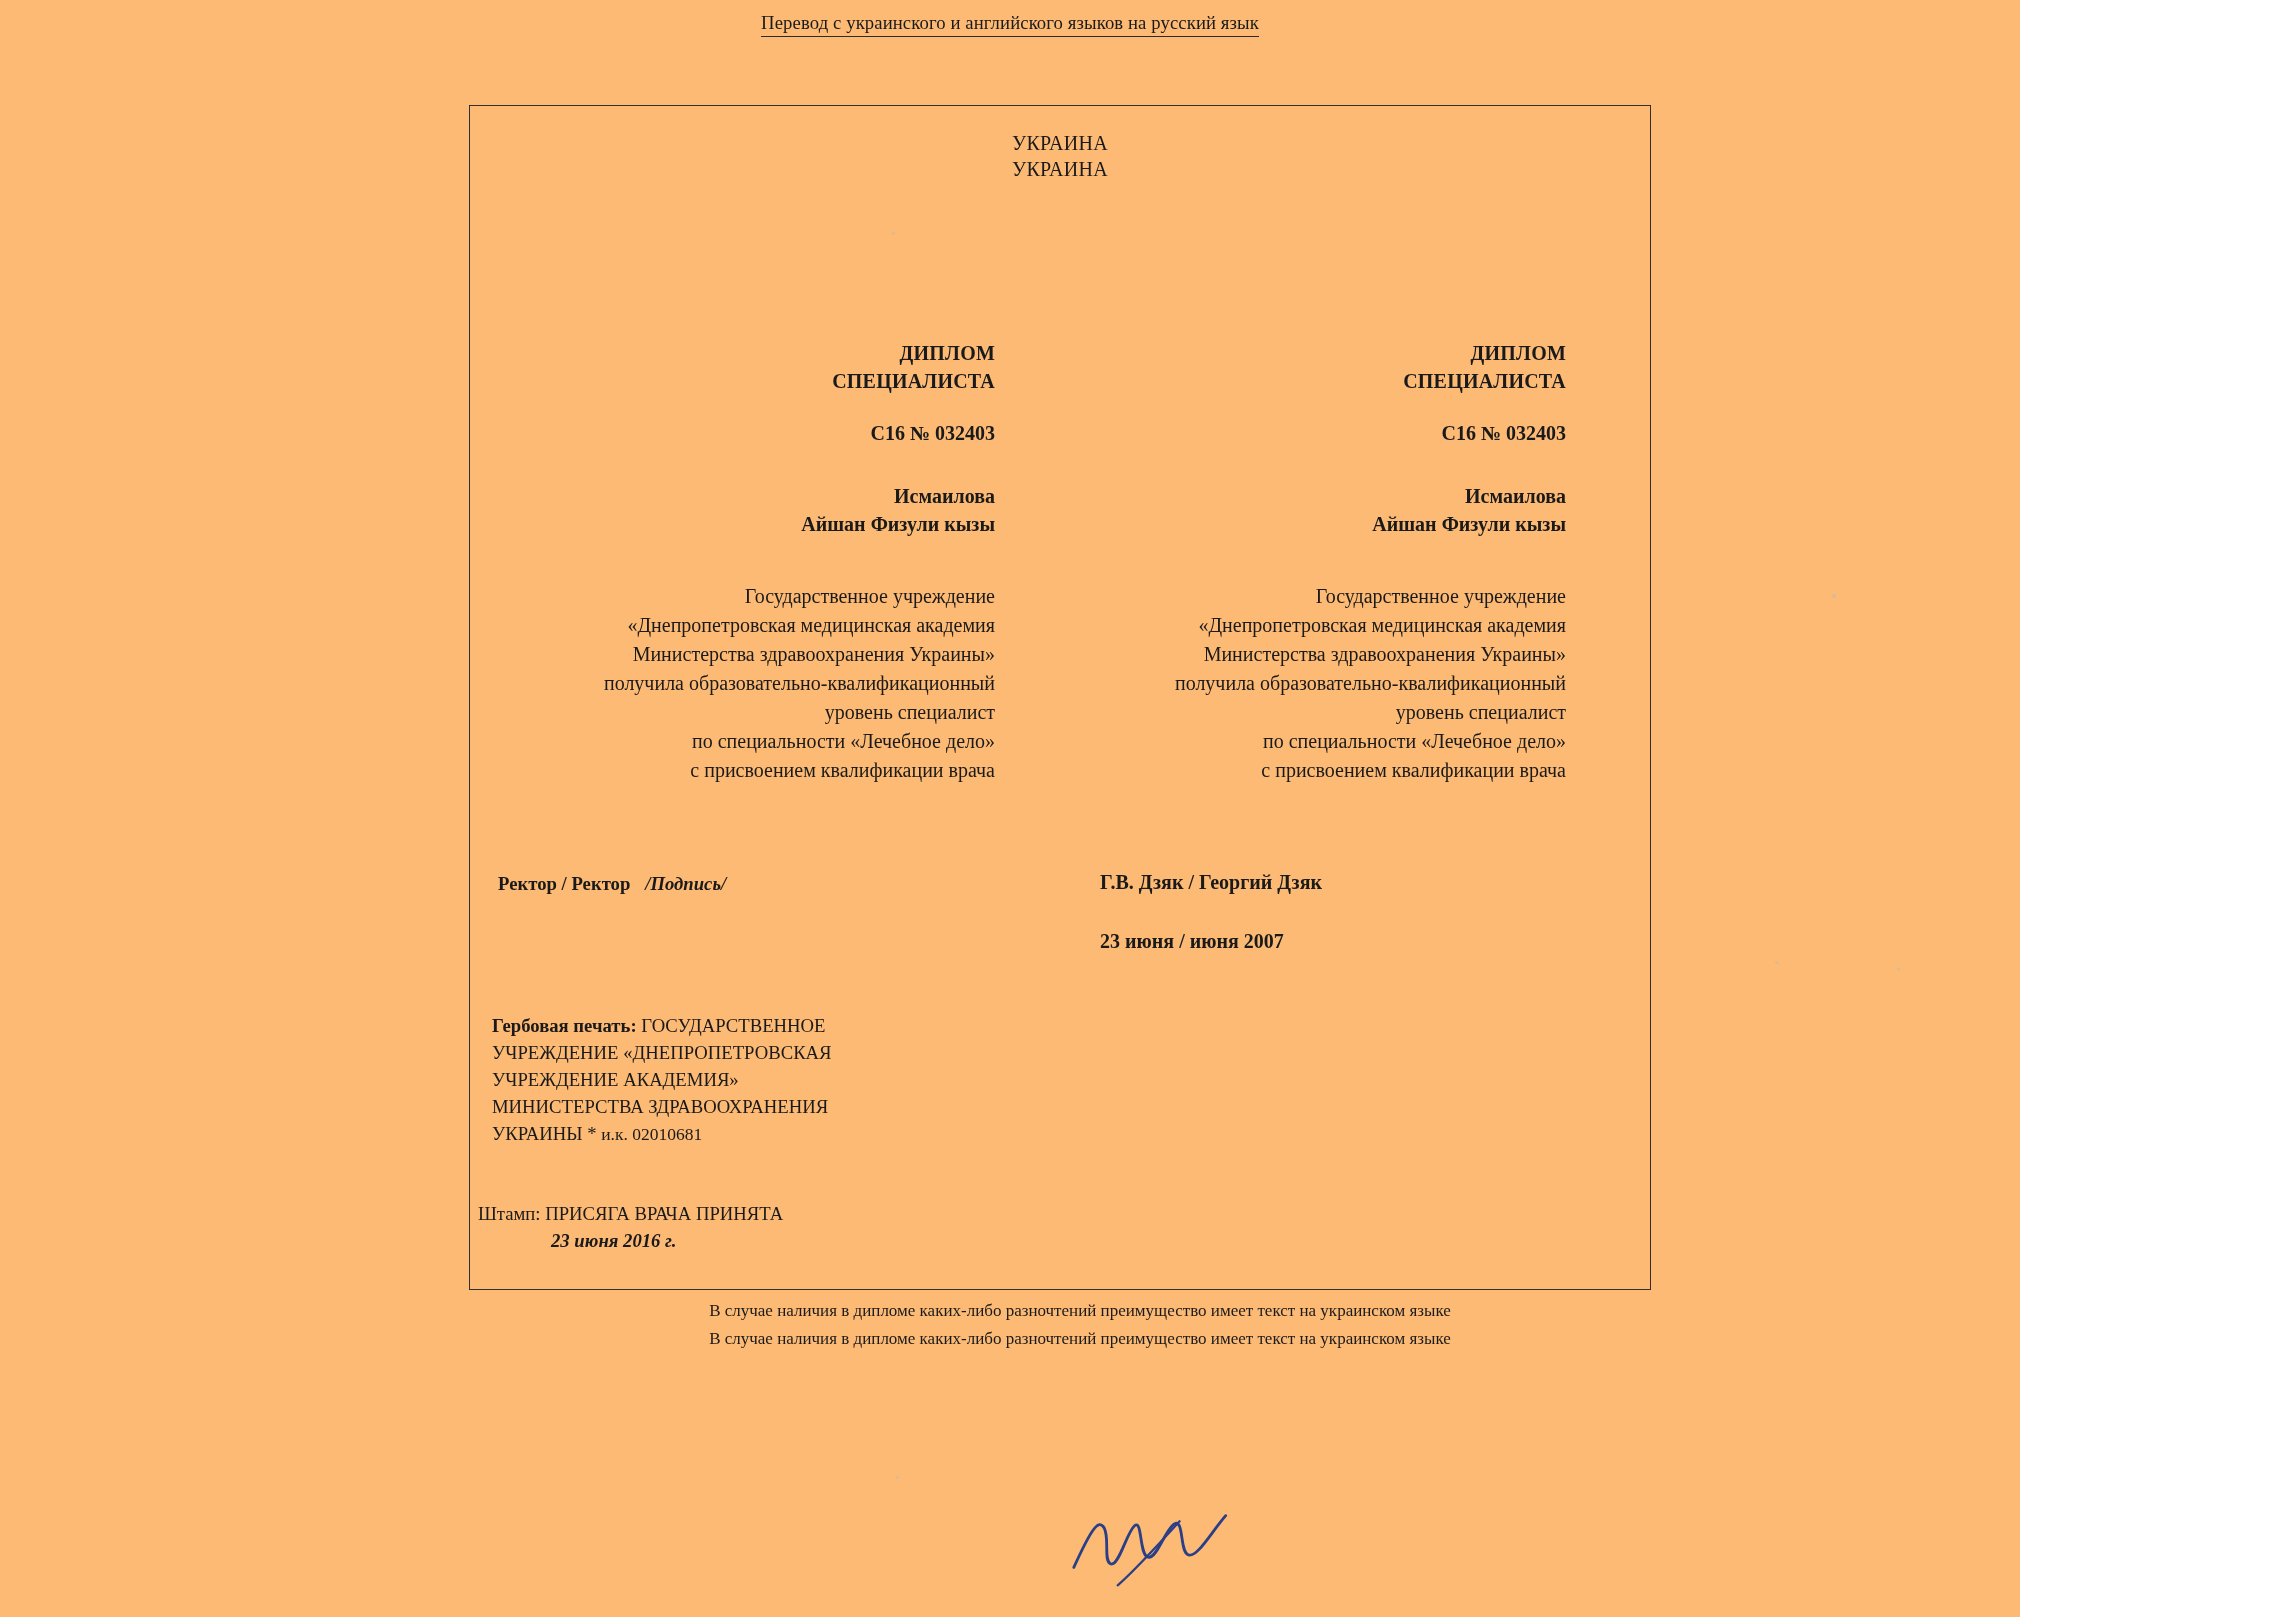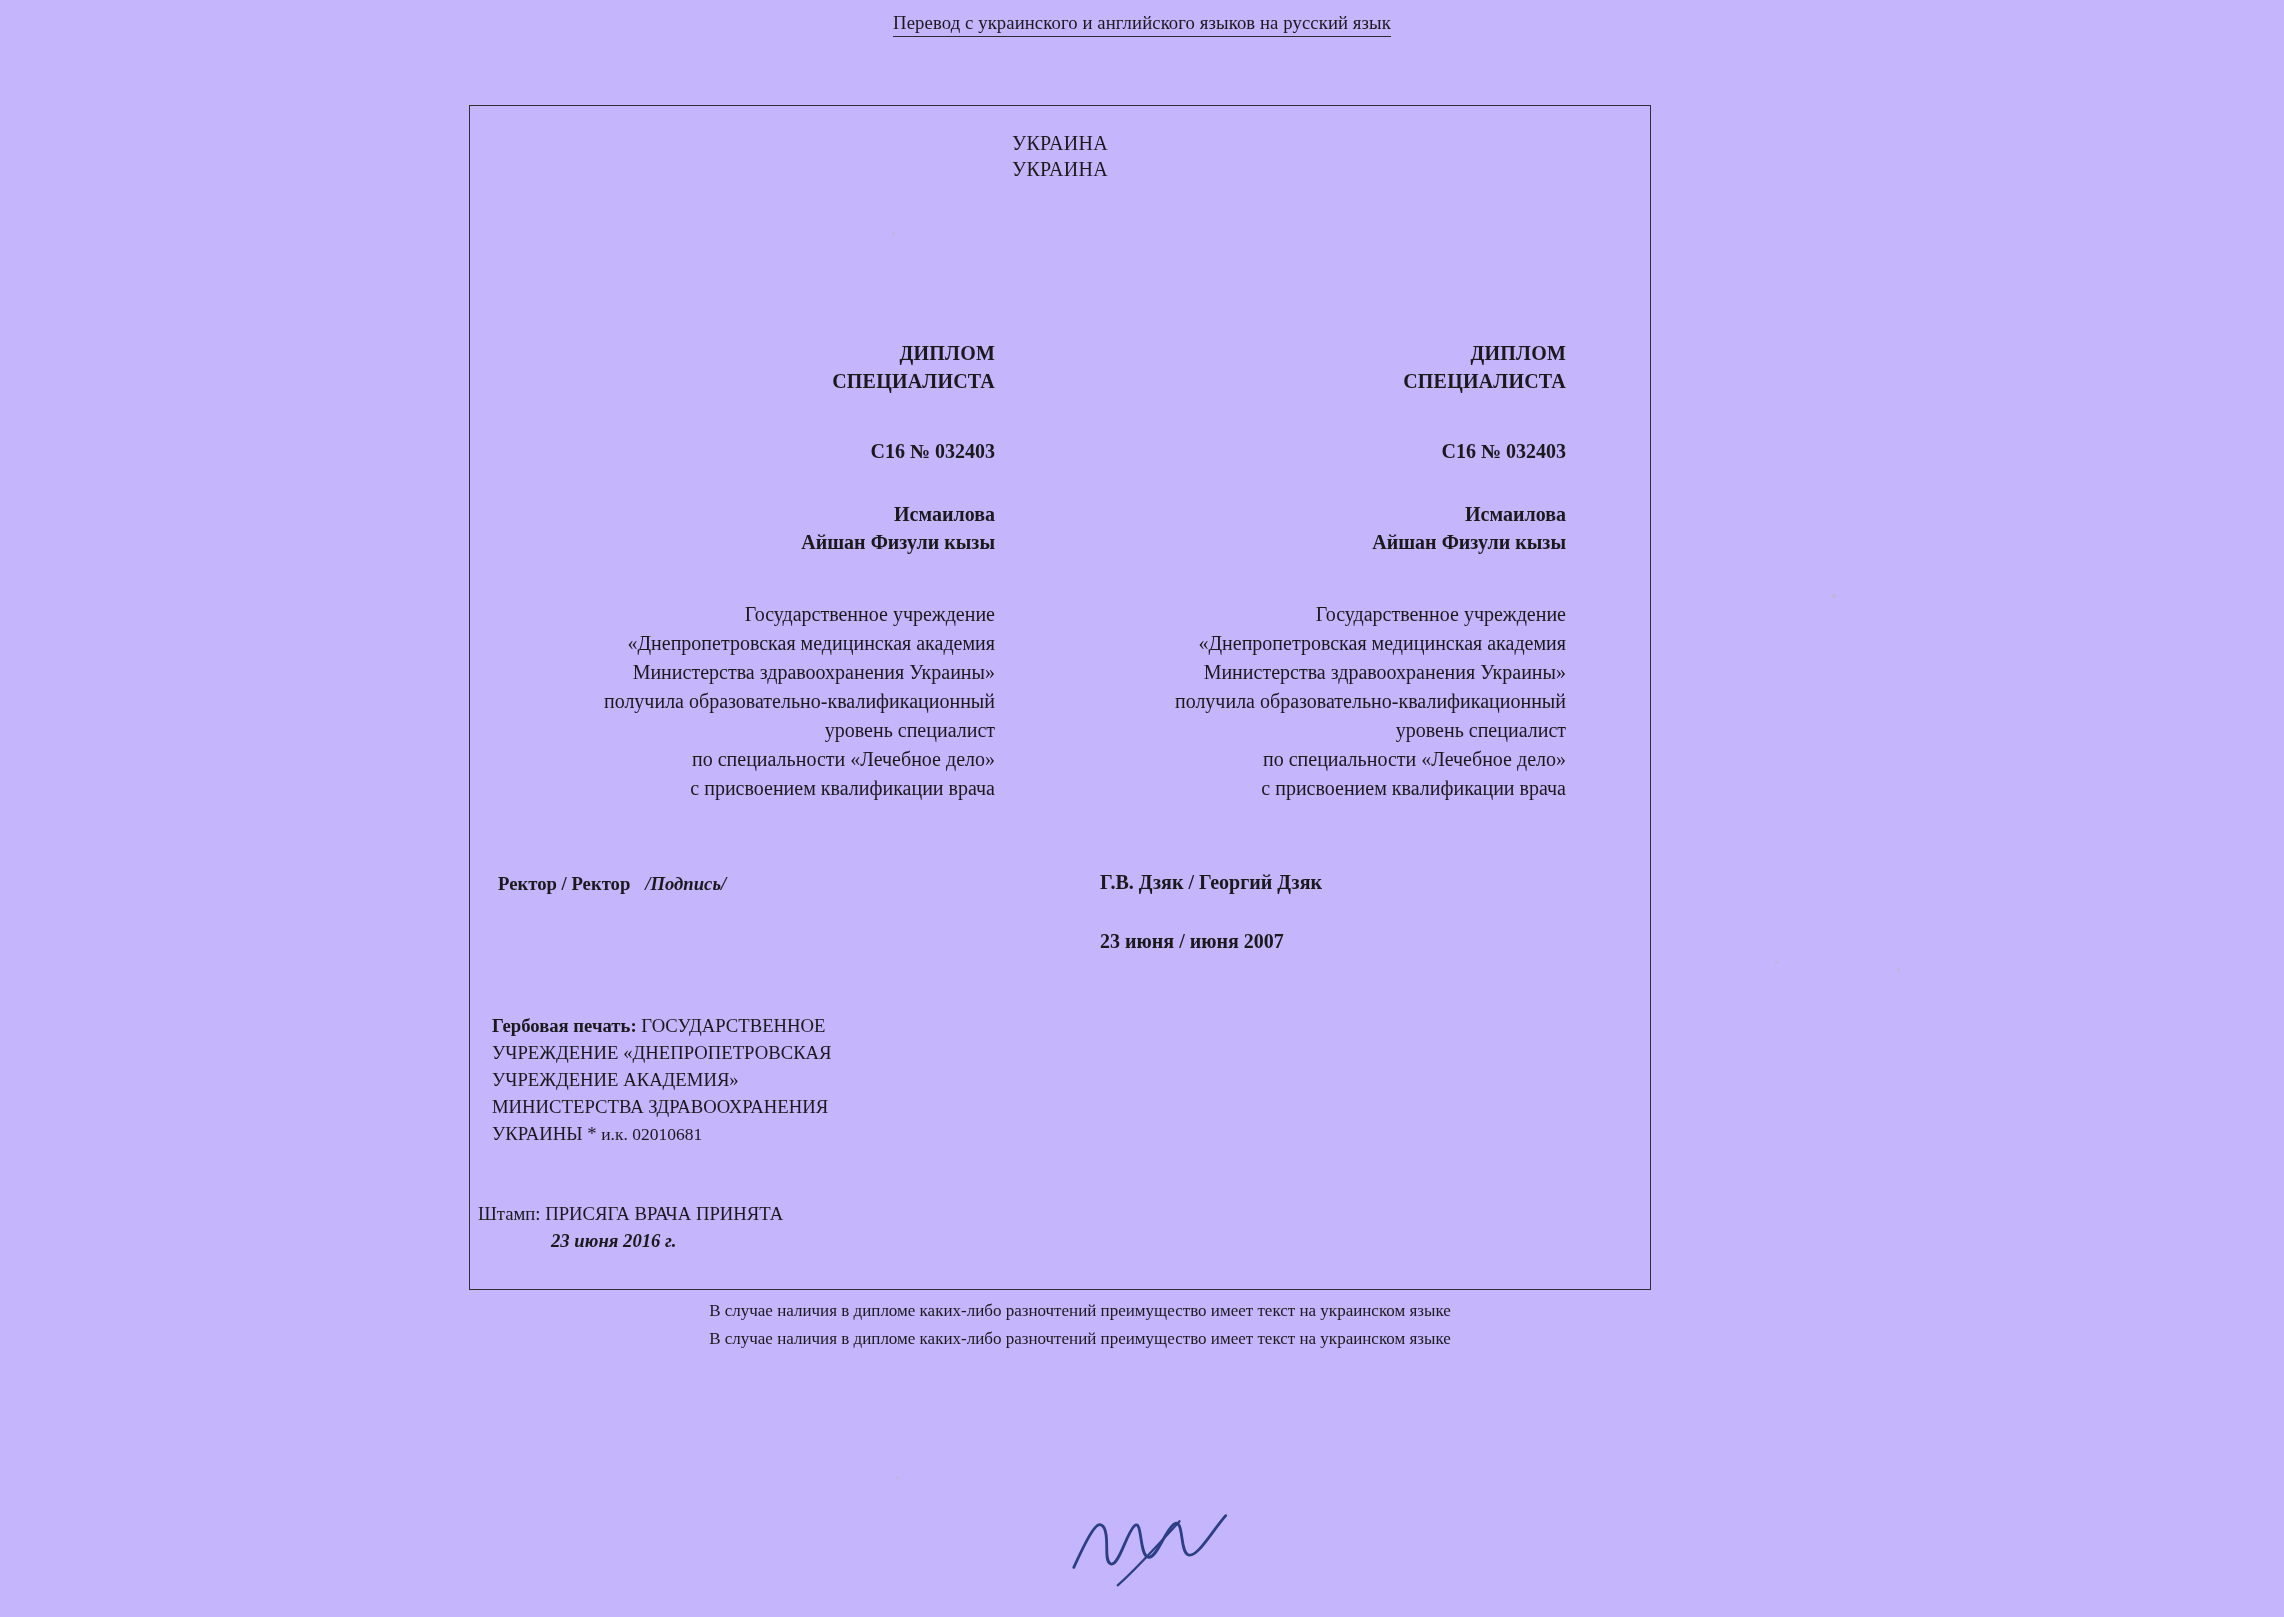--- a/index.html
+++ b/index.html
@@ -6,23 +6,23 @@
     margin: 0;
     padding: 0;
     background: #ffffff;
   }
   body {
     font-family: "Liberation Serif", "DejaVu Serif", serif;
     color: #1a1a1a;
   }
   .page {
     position: relative;
-    width: 2284px;
+    width: 2020px;
     height: 1617px;
-    background: #c4b5fd;
+    background: #fdba74;
     overflow: hidden;
   }
 
   
   .top-header {
     position: absolute;
     top: 12.4px;
     left: 0;
     width: 100%;
     text-align: center;
@@ -84,21 +84,21 @@
 
   .dip-title {
     font-weight: bold;
     font-size: 20px;
     line-height: 1.42;
     letter-spacing: 0.2px;
   }
   .dip-number {
     font-weight: bold;
     font-size: 20px;
-    margin-top: 44px;
+    margin-top: 26px;
   }
   .dip-name {
     font-weight: bold;
     font-size: 20px;
     line-height: 1.42;
     margin-top: 37px;
   }
   .dip-body {
     font-size: 20px;
     line-height: 1.45;

